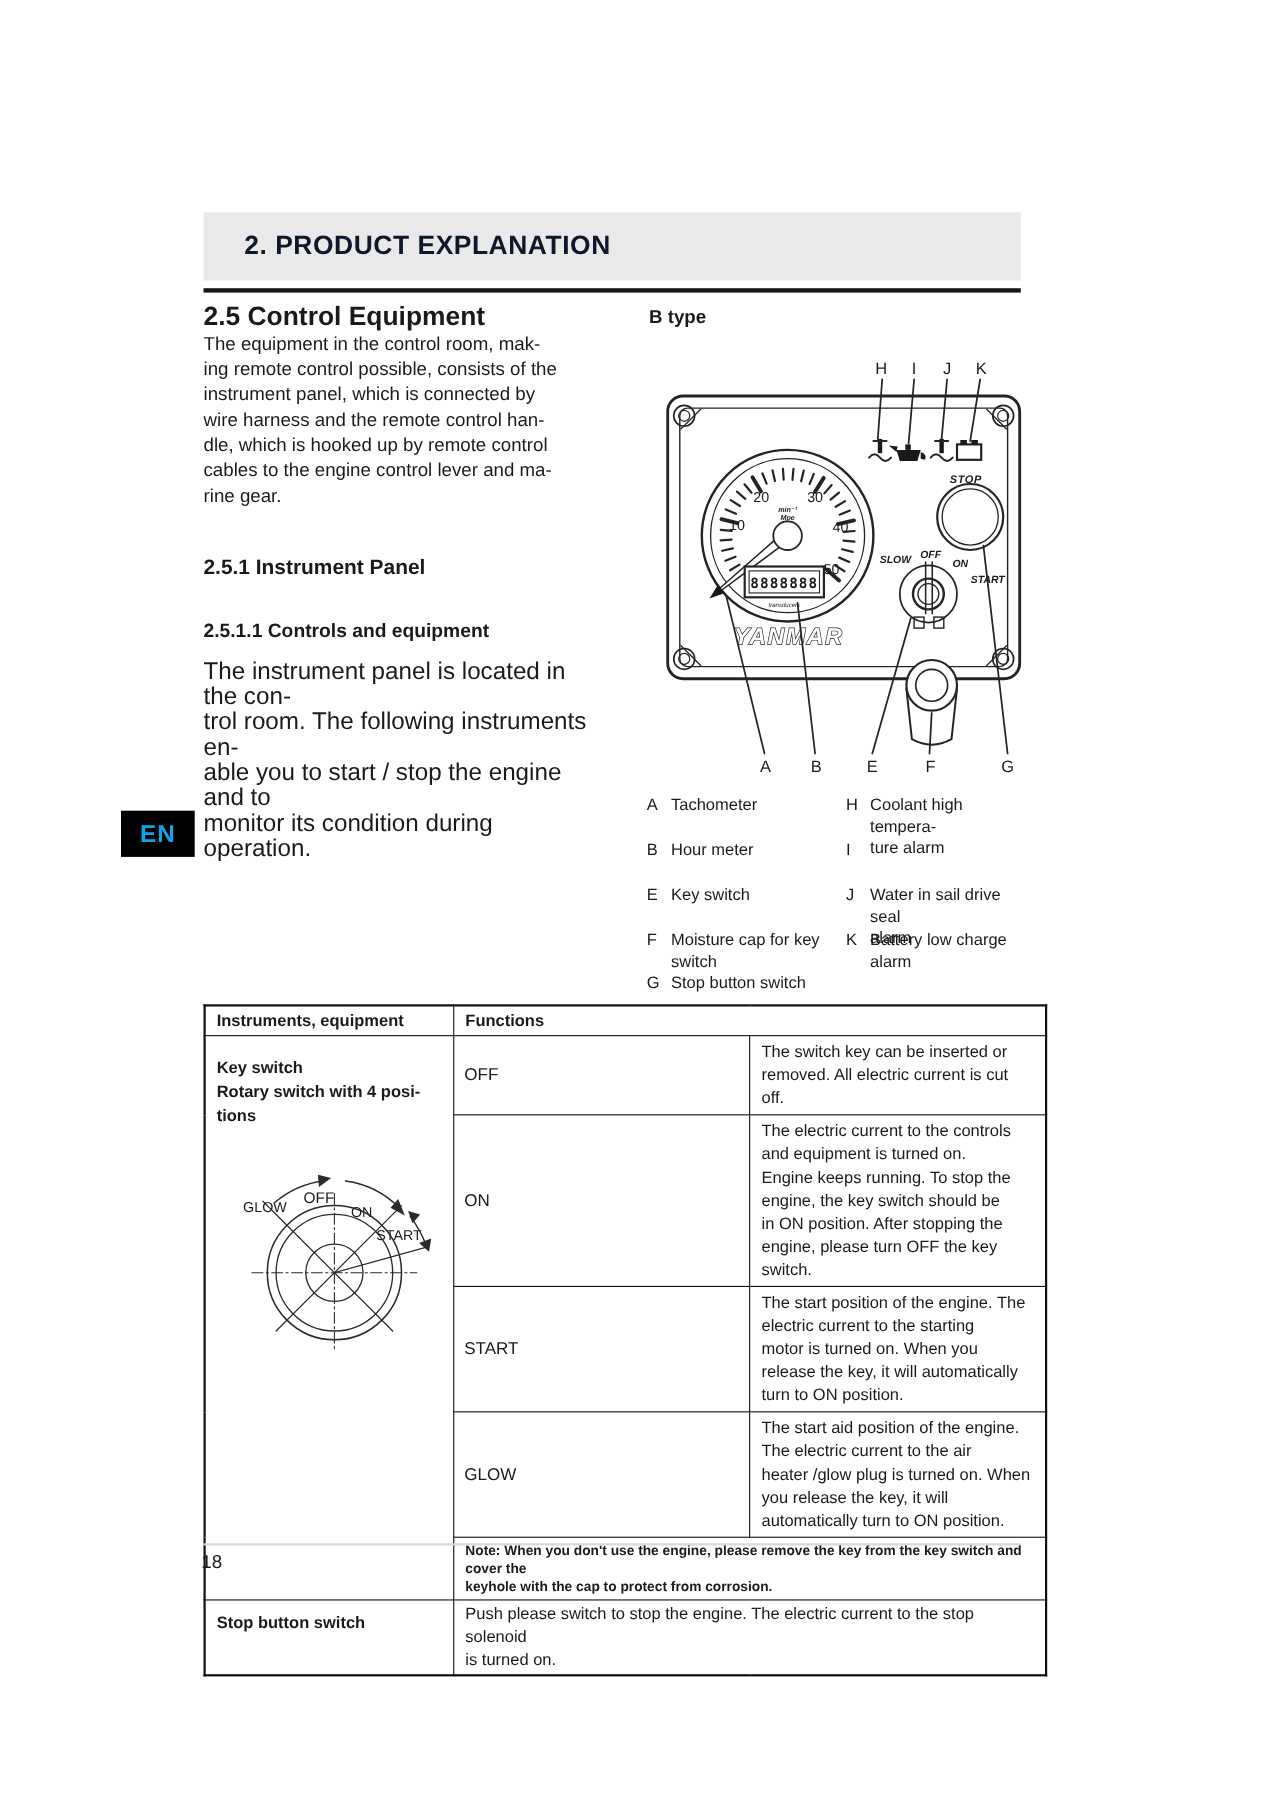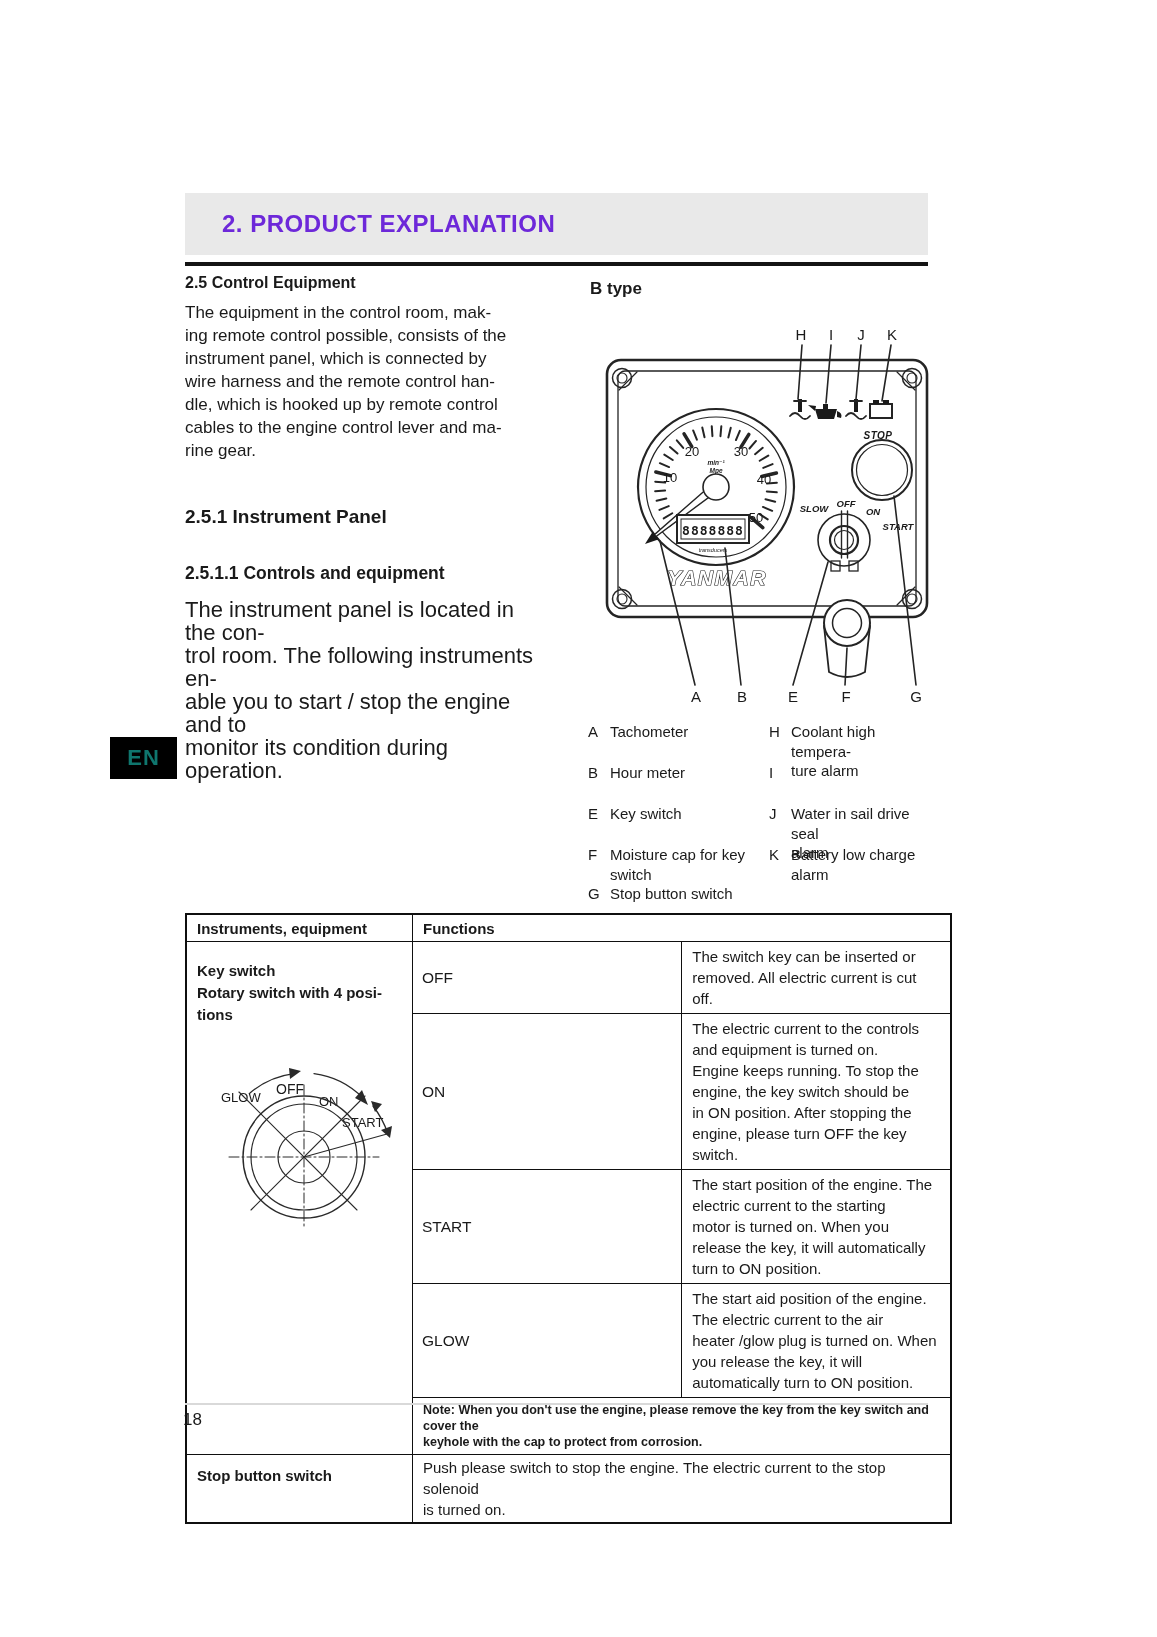--- a/index.html
+++ b/index.html
@@ -4,32 +4,32 @@
 <style>
   html,body{margin:0;padding:0;background:#ffffff;}
   #page{position:relative;width:1157px;height:1637px;background:#ffffff;overflow:hidden;
         font-family:"Liberation Sans","DejaVu Sans",sans-serif;color:#1a1a1a;}
   .abs{position:absolute;}
   .pre{white-space:pre-line;}
 
   
   .chapter-bar{left:185px;top:193px;width:743px;height:62px;background:#e9e9e9;
                display:flex;align-items:center;}
-  .chapter-bar h1{margin:0 0 0 37px;font-size:24px;font-weight:bold;letter-spacing:.5px;color:#6d28d9;}
+  .chapter-bar h1{margin:0 0 0 37px;font-size:24px;font-weight:bold;letter-spacing:.5px;color:#0f172a;}
   .chapter-rule{left:185px;top:262px;width:743px;height:4px;background:#141414;}
 
-  .h-section{left:185px;top:274px;font-size:16px;font-weight:bold;}
+  .h-section{left:185px;top:274px;font-size:24px;font-weight:bold;}
   .h-btype{left:590px;top:279px;font-size:17px;font-weight:bold;}
   .h-sub{left:185px;top:506px;font-size:19px;font-weight:bold;}
   .h-subsub{left:185px;top:563px;font-size:17.5px;font-weight:bold;}
 
   .body-par{left:185px;top:301px;width:365px;font-size:17px;line-height:23px;}
   .body-par2{left:185px;top:598px;width:365px;font-size:22px;line-height:23px;}
 
-  .en-badge{left:110px;top:737px;width:67px;height:42px;background:#000;color:#0f766e;
+  .en-badge{left:110px;top:737px;width:67px;height:42px;background:#000;color:#0ea5e9;
             display:flex;align-items:center;justify-content:center;
             font-size:22px;font-weight:bold;letter-spacing:1px;}
 
   
   .figure-svg{left:565px;top:315px;}
 
   
   .legend-item{display:flex;font-size:15px;line-height:19.5px;}
   .legend-item .lk{width:22px;flex:0 0 22px;}
   .ll0{left:588px;top:722px;width:185px;} .ll1{left:588px;top:763px;width:185px;}

